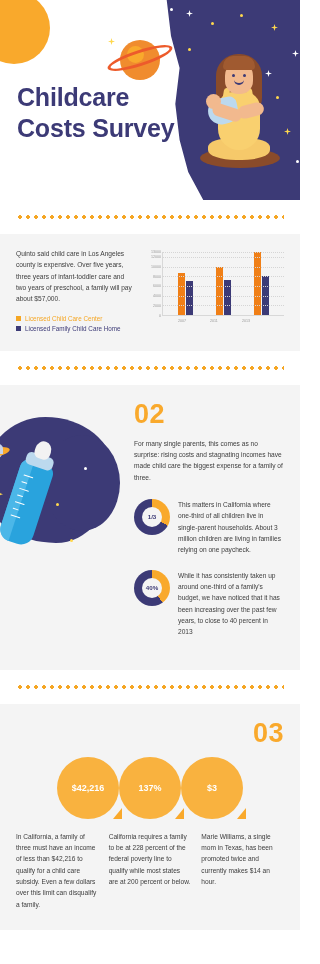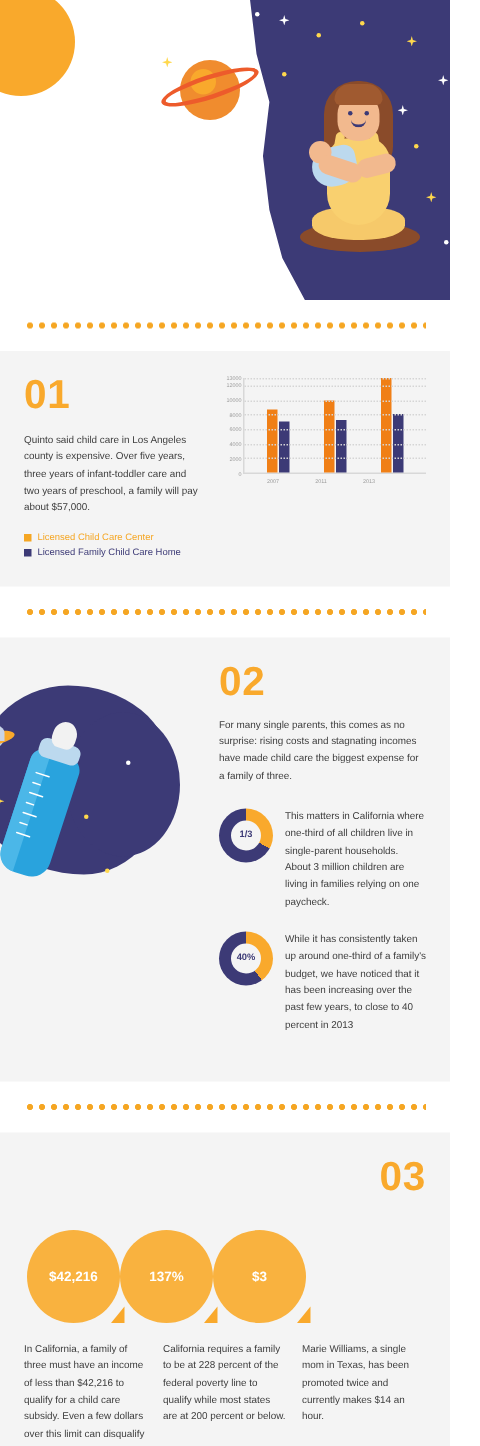--- a/index.html
+++ b/index.html
@@ -105,21 +105,21 @@
   .grid-l { position:absolute; left:0; right:0; border-top:0.5px dotted #d5d5d5; }
   .groups { position:absolute; inset:0; display:flex; justify-content:space-around; align-items:flex-end; padding:0 4px; }
   .grp { display:flex; align-items:flex-end; gap:1px; height:100%; }
   .bar { width:7px; }
   .bar.o { background:#f07f16; }
   .bar.n { background:#3c3a76; }
   .x-axis { display:flex; justify-content:space-around; padding:3px 22px 0 22px; }
   .x-axis span { font-size:3.6px; color:#9a9a9a; }
 
   
-  .s2 { padding:14px 16px 18px 16px; position:relative; min-height:212px; }
+  .s2 { padding:14px 16px 18px 4px; position:relative; min-height:212px; }
   .s2-art { position:absolute; left:-18px; top:22px; width:148px; height:158px; }
   .blob {
     position:absolute; left:0; top:10px; width:132px; height:126px;
     background:#3c3a76; border-radius:48% 52% 44% 56% / 52% 44% 56% 48%;
   }
   .blob2 {
     position:absolute; left:62px; top:28px; width:76px; height:96px;
     background:#3c3a76; border-radius:50%;
   }
   .bottle { position:absolute; left:30px; top:36px; width:34px; height:102px; transform:rotate(18deg); }
@@ -138,22 +138,22 @@
   .s2-num { text-align:left; margin-bottom:8px; }
   .s2-lead { margin-bottom:16px; }
   .stat-row { display:flex; gap:8px; align-items:flex-start; margin-bottom:14px; }
   .donut { width:36px; height:36px; border-radius:50%; flex:none; position:relative; display:flex; align-items:center; justify-content:center; }
   .donut .hole { width:20px; height:20px; border-radius:50%; background:#f4f4f4; display:flex; align-items:center; justify-content:center; }
   .donut .hole span { font-size:6.2px; font-weight:bold; color:#3c3a76; }
   .stat-tx { flex:1; }
 
   
   .s3 { padding:14px 16px 20px 16px; }
-  .s3 .num { text-align:right; display:block; margin-bottom:20px; }
-  .circles { display:flex; justify-content:flex-start; padding:0 2px; margin-bottom:12px; }
+  .s3 .num { text-align:right; display:block; margin-bottom:8px; }
+  .circles { display:flex; justify-content:center; padding:0 2px; margin-bottom:12px; }
   .circ-wrap { position:relative; width:62px; height:62px; }
   .circ {
     width:62px; height:62px; border-radius:50%; background:#f9b23f;
     display:flex; align-items:center; justify-content:center;
     color:#ffffff; font-size:9px; font-weight:bold;
   }
   .circ-tail {
     position:absolute; right:-3px; bottom:0px; width:0; height:0;
     border-left:9px solid transparent; border-bottom:11px solid #f9a92c;
   }
@@ -198,30 +198,31 @@
     <div class="eyeL"></div>
     <div class="eyeR"></div>
     <div class="smile"></div>
     <div class="armR"></div>
     <div class="baby"></div>
     <div class="babyhead"></div>
     <div class="armL"></div>
   </div>
 
   <div class="hero-title">
+    <div>Childcare</div>
+    <div>Costs Survey</div>
   </div>
 </div>
 
 <div class="dots">
   <div class="dots-inner"></div>
 </div>
 
 <div class="sec s1">
   <div class="s1-left">
-    <div class="num">01</div>
     <div class="body-txt">Quinto said child care in Los Angeles county is expensive. Over five years, three years of infant-toddler care and two years of preschool, a family will pay about $57,000.</div>
     <div class="s1-legend">
       <div class="leg-row">
         <span class="leg-sw" style="background:#f5a623"></span>
         <span class="leg-tx leg-or">Licensed Child Care Center</span>
       </div>
       <div class="leg-row">
         <span class="leg-sw" style="background:#3c3a76"></span>
         <span class="leg-tx leg-nv">Licensed Family Child Care Home</span>
       </div>

